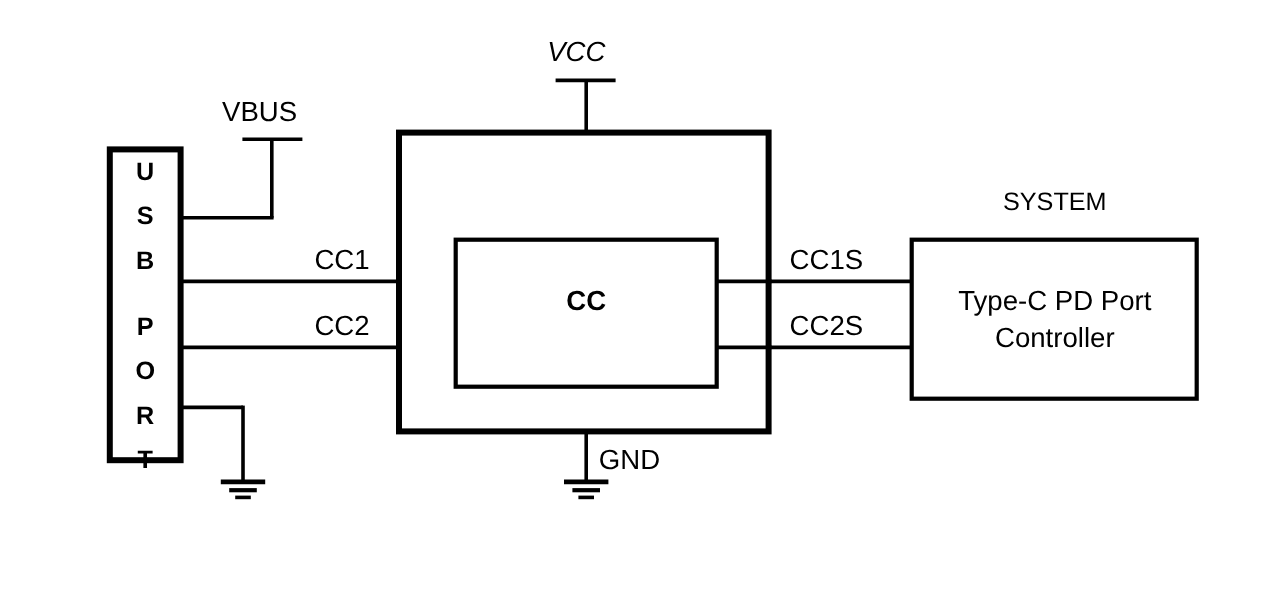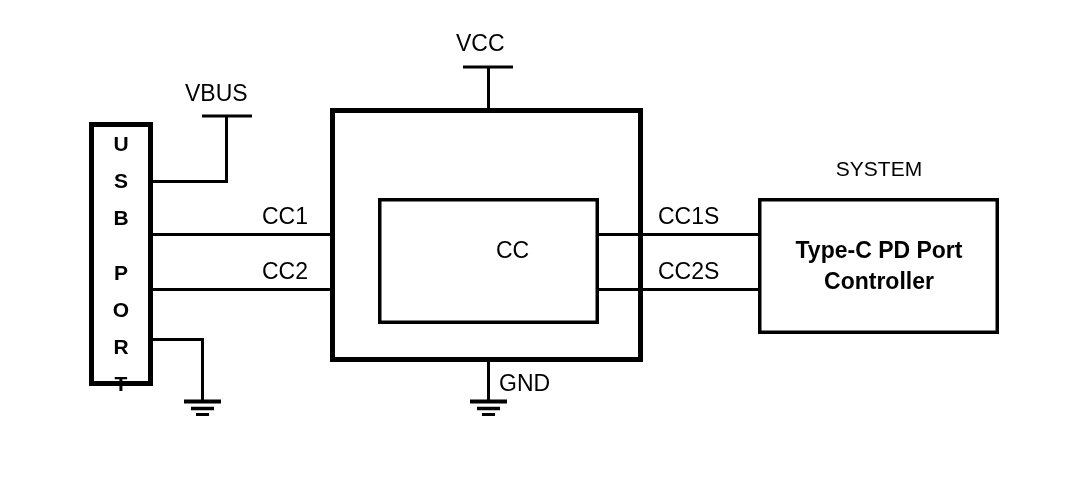--- a/index.html
+++ b/index.html
@@ -65,21 +65,21 @@
     font-size: 23px;
     font-weight: 400;
     text-align: center;
   }
   .lbl-system {
     font-size: 21px;
     font-weight: 400;
   }
   .lbl-sysbox {
     font-size: 23px;
-    font-weight: 700;
+    font-weight: 400;
     text-align: center;
   }
   .usb-letters {
     position: absolute;
     display: flex;
     flex-direction: column;
     align-items: center;
     font-size: 21px;
     font-weight: 700;
     color: #000000;
@@ -150,28 +150,28 @@
     <div class="usb-gap"></div>
     <span>O</span>
     <div class="usb-gap"></div>
     <span>R</span>
     <div class="usb-gap"></div>
     <span>T</span>
   </div>
 
   <div class="lbl lbl-rail" style="left:185px; top:80px;text-align:right;">VBUS</div>
 
-  <div class="lbl lbl-rail" style="left:456px; top:30px;">VCC</div>
+  <div class="lbl lbl-rail" style="left:456px; top:30px;font-style:italic;">VCC</div>
 
 
   <div class="lbl lbl-signal" style="left:262px; top:203px;">CC1</div>
 
   <div class="lbl lbl-signal" style="left:262px; top:258px;">CC2</div>
 
-  <div class="lbl lbl-inner" style="left:404px; top:237px; width:217px;">CC</div>
+  <div class="lbl lbl-inner" style="left:380px; top:237px; width:217px;font-weight:bold;">CC</div>
 
 
   <div class="lbl lbl-rail" style="left:499px; top:370px;">GND</div>
 
   <div class="lbl lbl-signal" style="left:658px; top:203px;">CC1S</div>
 
   <div class="lbl lbl-signal" style="left:658px; top:258px;">CC2S</div>
 
   <div class="lbl lbl-system" style="left:760px; top:157px; width:238px; text-align:center;">SYSTEM</div>
 

